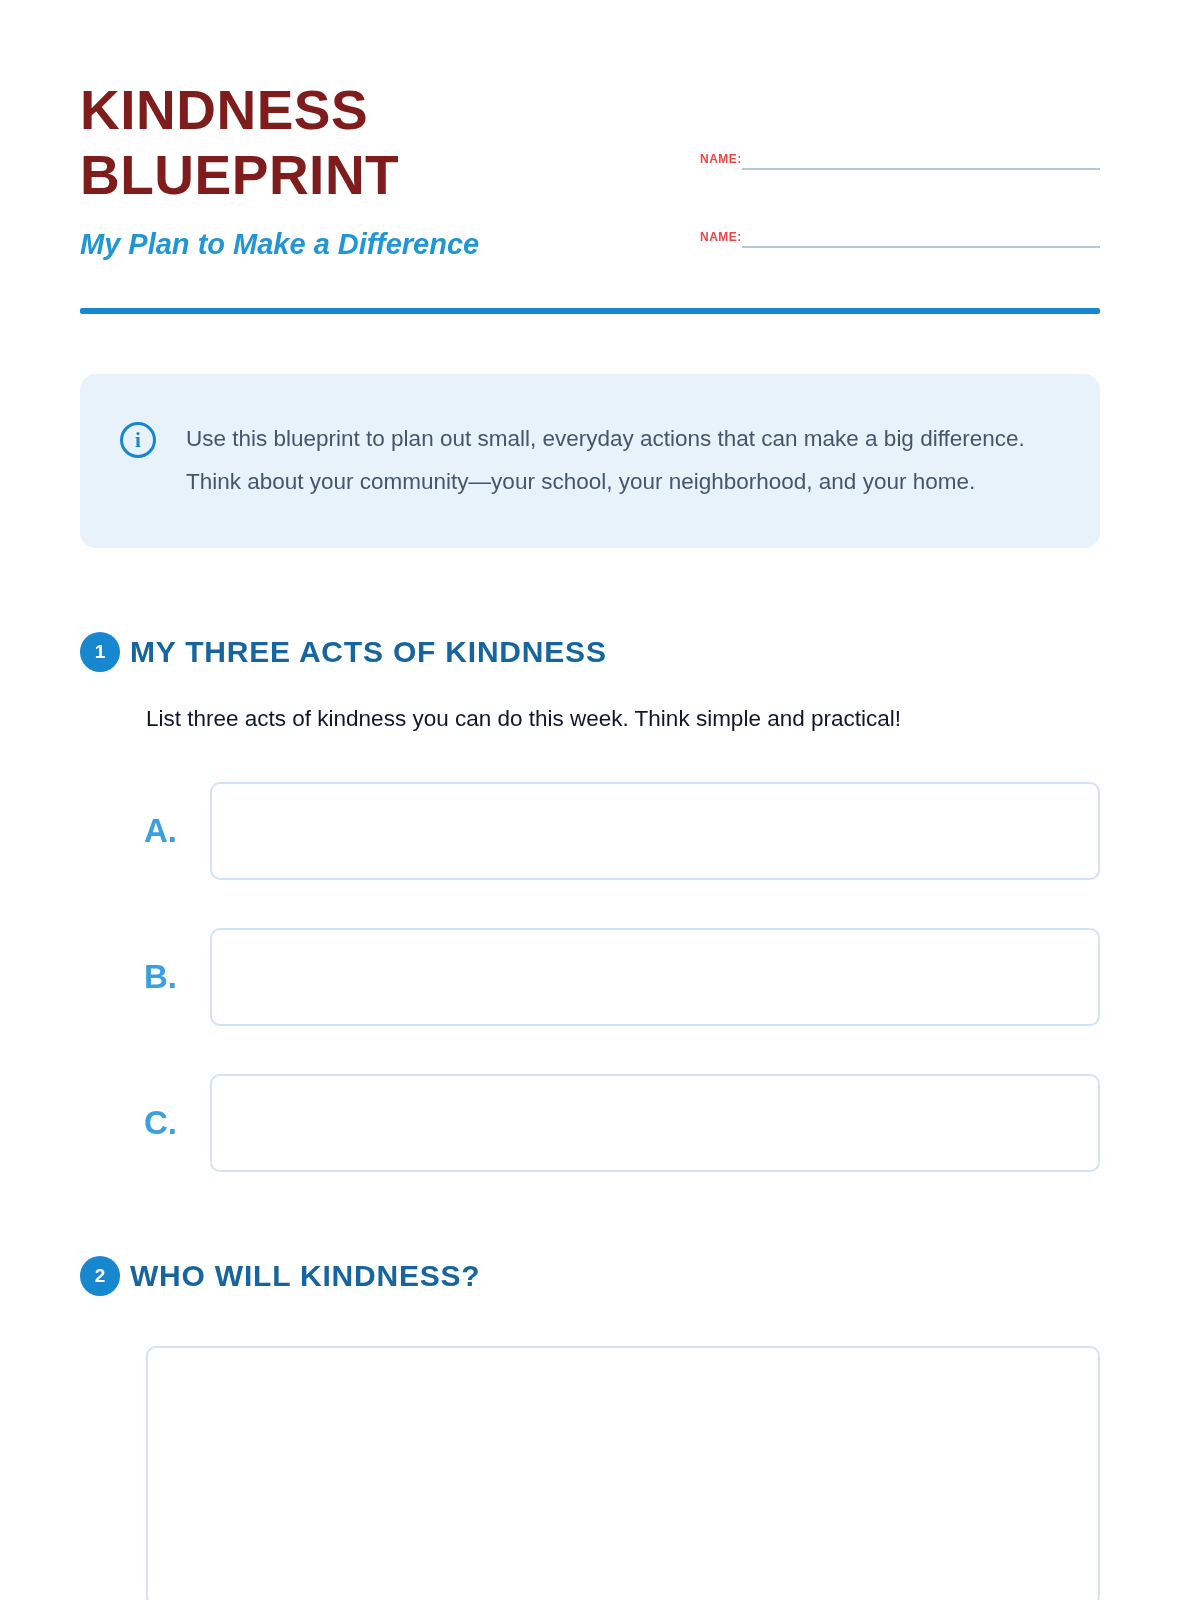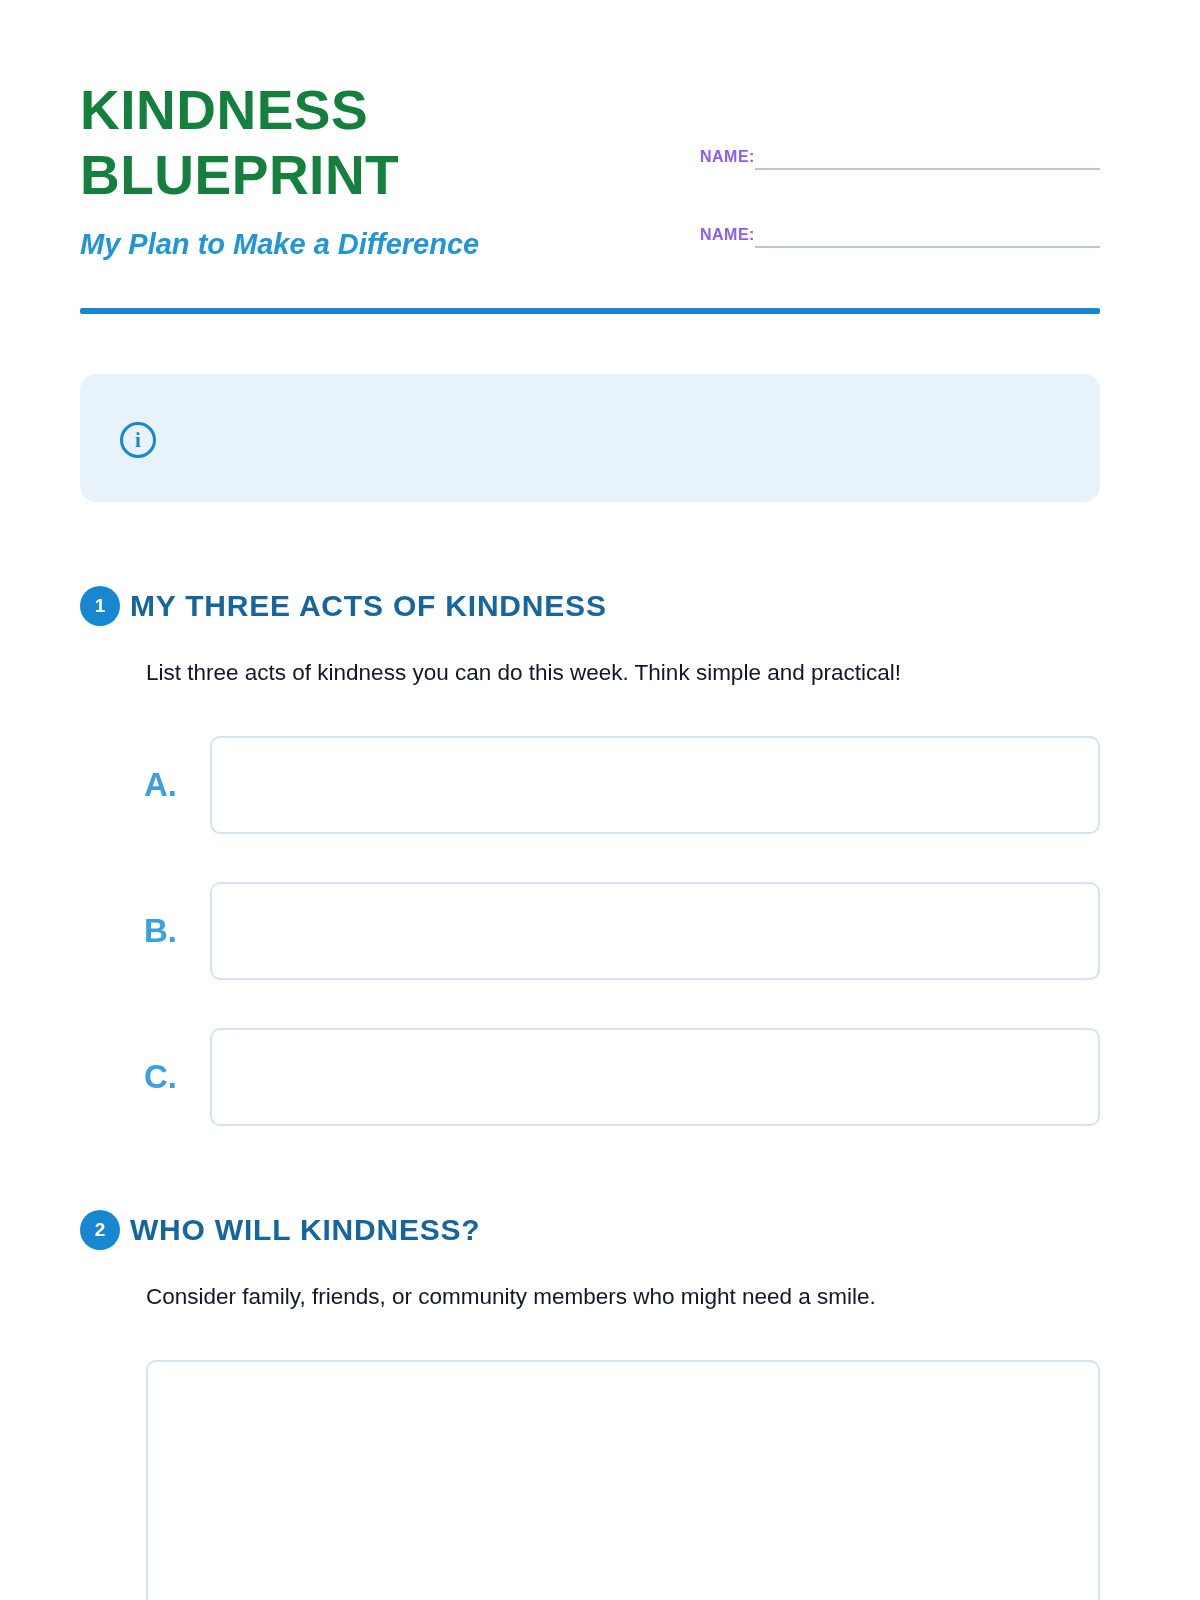--- a/index.html
+++ b/index.html
@@ -16,37 +16,37 @@
     background: #ffffff;
     overflow: hidden;
     padding: 78px 100px 0 80px;
   }
 
   
   .header { display: flex; justify-content: space-between; align-items: flex-start; }
   .title {
     font-size: 55px;
     font-weight: 800;
-    color: #15803d;
+    color: #7f1d1d;
     line-height: 1.18;
     letter-spacing: 0.5px;
   }
   .subtitle {
     margin-top: 20px;
     font-size: 29px;
     font-style: italic;
     font-weight: 700;
     color: #2196d6;
   }
   .fields { width: 400px; margin-top: 58px; }
   .field-row { display: flex; align-items: flex-end; margin-bottom: 44px; }
   .field-label {
-    font-size: 16px;
-    font-weight: 700;
-    color: #8b5cf6;
+    font-size: 12px;
+    font-weight: 700;
+    color: #ef4444;
     letter-spacing: 0.5px;
     padding-bottom: 4px;
     white-space: nowrap;
   }
   .field-line {
     flex: 1;
     border: none;
     border-bottom: 2px solid #b9c6d4;
     background: transparent;
     height: 34px;
@@ -176,20 +176,21 @@
         <span class="field-label">NAME:</span>
         <input class="field-line" type="text" value="" style="">
       </div>
     </div>
   </div>
 
   <div class="divider"></div>
 
   <div class="info-box">
     <span class="info-icon">i</span>
+    <div class="info-text">Use this blueprint to plan out small, everyday actions that can make a big difference. Think about your community—your school, your neighborhood, and your home.</div>
   </div>
 
   <div class="section">
     <div class="section-head">
       <span class="section-badge">1</span>
       <span class="section-title">MY THREE ACTS OF KINDNESS</span>
     </div>
     <div class="section-desc">List three acts of kindness you can do this week. Think simple and practical!</div>
 
     <div class="acts">
@@ -206,20 +207,19 @@
         <textarea class="act-input" style=""></textarea>
       </div>
     </div>
   </div>
 
   <div class="section">
     <div class="section-head">
       <span class="section-badge">2</span>
       <span class="section-title">WHO WILL KINDNESS?</span>
     </div>
-    <div class="section-desc">Consider family, friends, or community members who might need a smile.</div>
 
     <div class="benefit-wrap">
       <textarea class="benefit-input" style=""></textarea>
     </div>
   </div>
 
 </div>
 
 </body></html>

